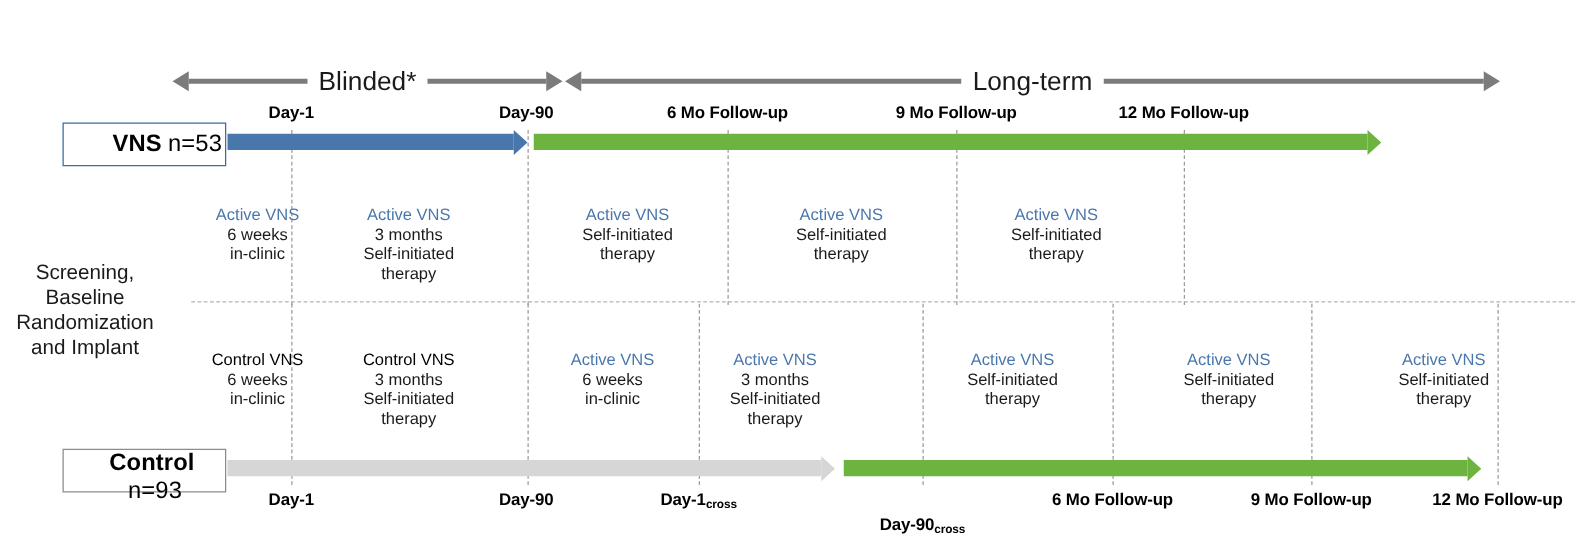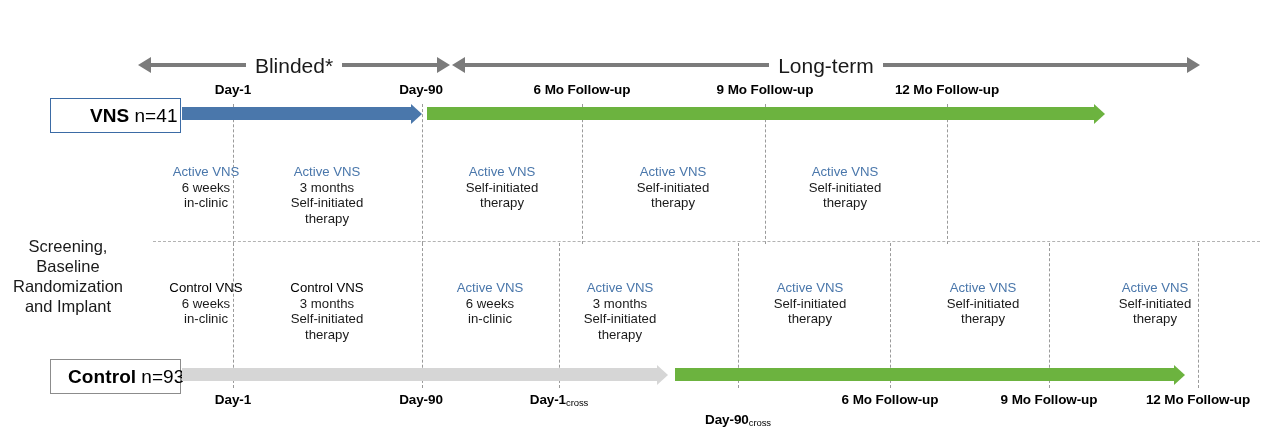--- a/index.html
+++ b/index.html
@@ -83,21 +83,21 @@
   
   .tick{
     position:absolute;
     font-size:13.5px;
     font-weight:700;
     color:#000;
     white-space:nowrap;
     transform:translateX(-50%);
     letter-spacing:-.1px;
   }
-  .tick sub{font-size:9.5px;font-weight:400;vertical-align:baseline;position:relative;top:2px;}
+  .tick sub{font-size:9.5px;font-weight:700;vertical-align:baseline;position:relative;top:2px;}
 
   
   .vline{
     position:absolute;
     width:0;
     border-left:1.4px dashed #9a9a9a;
   }
   .hline{
     position:absolute;
     height:0;
@@ -176,23 +176,23 @@
       <div class="vline" style="left: 559px; top: 199px; height: 145px;"></div>
       <div class="vline" style="left: 738px; top: 199px; height: 145px;"></div>
       <div class="vline" style="left: 890px; top: 199px; height: 145px;"></div>
       <div class="vline" style="left: 1049px; top: 199px; height: 145px;"></div>
       <div class="vline" style="left: 1198px; top: 199px; height: 145px;"></div>
     </div>
 
   <div id="groups-host">
       <div class="gbox vns" style="left: 50px; top: 54px; width: 131px; height: 35px; padding-left: 39px;">
         <b>VNS</b>
-        <span class="n">n=41</span>
-      </div>
-      <div class="gbox ctl" style="left: 50px; top: 315px; width: 131px; height: 35px;">
+        <span class="n">n=53</span>
+      </div>
+      <div class="gbox ctl" style="left: 50px; top: 315px; width: 131px; height: 35px; flex-direction: column;">
         <b>Control</b>
         <span class="n">n=93</span>
       </div>
     </div>
 
   <div id="bars-host">
       <div class="bar blue" style="left: 182px; top: 63px; width: 240px;">
         <div class="body" style="width: 229px;"></div>
         <div class="tip" style="left: 229px;"></div>
       </div>
@@ -203,21 +203,21 @@
       <div class="bar grey" style="left: 182px; top: 324px; width: 486px;">
         <div class="body" style="width: 475px;"></div>
         <div class="tip" style="left: 475px;"></div>
       </div>
       <div class="bar green" style="left: 675px; top: 324px; width: 510px;">
         <div class="body" style="width: 499px;"></div>
         <div class="tip" style="left: 499px;"></div>
       </div>
     </div>
 
-  <div class="sidecap" id="side-caption" style="left: 68px; top: 192px;">Screening,
+  <div class="sidecap" id="side-caption" style="left: 68px; top: 164px;">Screening,
 Baseline
 Randomization
 and Implant</div>
 
   <div id="cells-top-host">
       <div class="cell blue" style="left: 206px; top: 120px;"><span class="hd">Active VNS</span><span>6 weeks<br>in-clinic</span></div>
       <div class="cell blue" style="left: 327px; top: 120px;"><span class="hd">Active VNS</span><span>3 months<br>Self-initiated<br>therapy</span></div>
       <div class="cell blue" style="left: 502px; top: 120px;"><span class="hd">Active VNS</span><span>Self-initiated<br>therapy</span></div>
       <div class="cell blue" style="left: 673px; top: 120px;"><span class="hd">Active VNS</span><span>Self-initiated<br>therapy</span></div>
       <div class="cell blue" style="left: 845px; top: 120px;"><span class="hd">Active VNS</span><span>Self-initiated<br>therapy</span></div>

